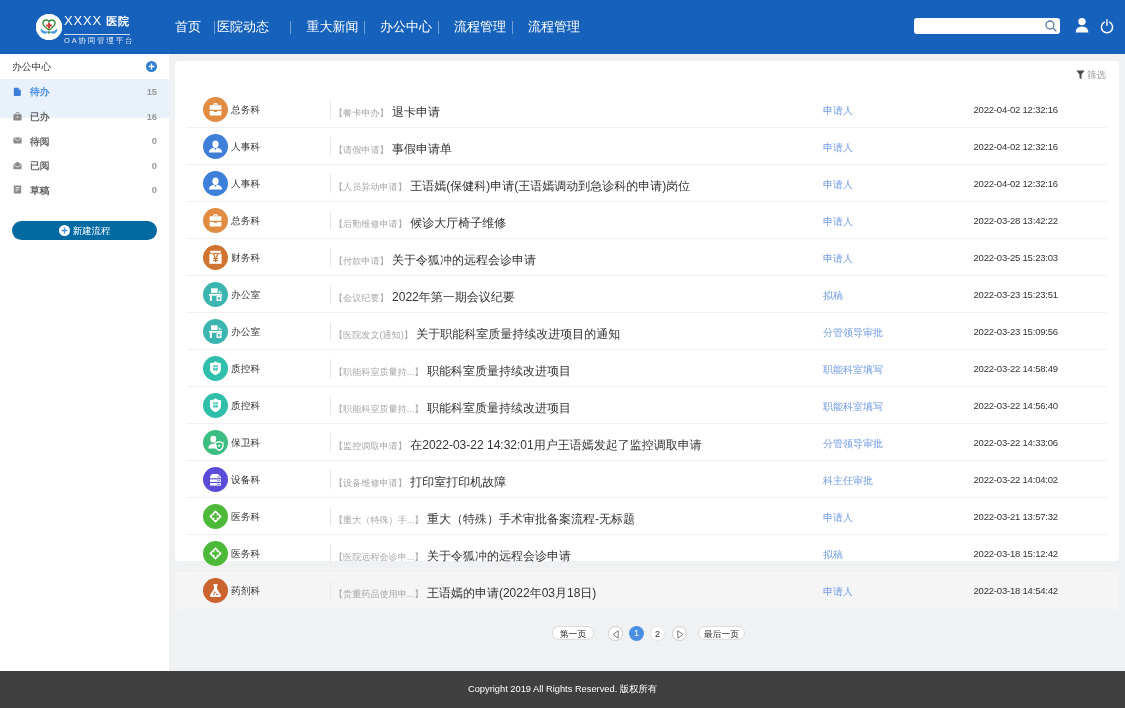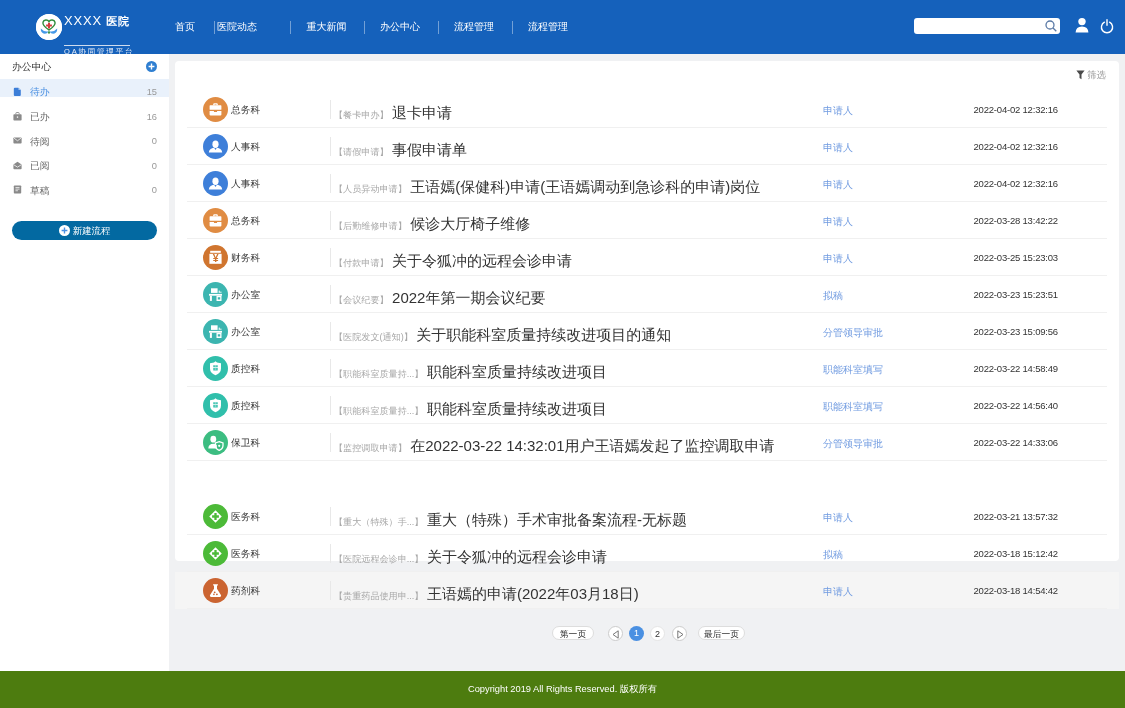--- a/index.html
+++ b/index.html
@@ -1,50 +1,50 @@
 <!DOCTYPE html>
 <html><head>
 <meta charset="utf-8">
 <style>
 * { margin:0; padding:0; box-sizing:border-box; }
 html,body { width:1125px; height:708px; font-family:"Liberation Sans", sans-serif; background:#f0f1f3; overflow:hidden; }
 #header { position:absolute; left:0; top:0; width:1125px; height:54px; background:#1561bb; }
 #logo-circle { position:absolute; left:36px; top:14px; width:26px; height:26px; border-radius:50%; background:#fff; }
 #logo-text { position:absolute; left:64px; top:13px; width:66px; }
 #logo-title { color:#fff; font-size:13px; letter-spacing:0.8px; white-space:nowrap; }
-#logo-sub { color:#e9eff9; font-size:7.5px; letter-spacing:1.8px; white-space:nowrap; border-top:1px solid #cfdcee; padding-top:1px; margin-top:16px; }
-.nav { position:absolute; top:0; height:40px; line-height:54px; color:#fff; font-size:10px; }
+#logo-sub { color:#e9eff9; font-size:7.5px; letter-spacing:1.8px; white-space:nowrap; border-top:1px solid #cfdcee; padding-top:1px; margin-top:5px; }
+.nav { position:absolute; top:0; height:40px; line-height:54px; color:#fff; font-size:13px; }
 .navsep { position:absolute; top:20.5px; width:1px; height:13px; background:rgba(255,255,255,0.4); }
 #searchbox { position:absolute; left:914px; top:18px; width:146px; height:16px; background:#fff; border-radius:3px; }
 #searchicon { position:absolute; left:1044px; top:18.5px; }
 #usericon { position:absolute; left:1075px; top:17px; }
 #powericon { position:absolute; left:1100px; top:18.5px; }
 #sidebar { position:absolute; left:0; top:54px; width:169px; height:617px; background:#fff; }
 #sb-title { position:absolute; left:12px; top:7px; font-size:9.8px; color:#333; }
 #sb-plus { position:absolute; left:146px; top:7px; }
-.sbrow { position:absolute; left:0; width:169px; height:18px; }
+.sbrow { position:absolute; left:0; width:169px; height:39px;font-weight:bold; }
 .sbrow .txt { position:absolute; left:30px; top:7px; font-size:9.8px; color:#666; }
 .sbrow .cnt { position:absolute; right:12px; top:7.5px; font-size:9.3px; color:#999; }
 .sbrow .ico { position:absolute; left:12.5px; top:7.5px; transform:scale(0.82); transform-origin:0 0; }
 #sb-active { background:#e9f1fb; }
 #sb-active .txt { color:#4a90e2; }
 #newbtn { position:absolute; left:12px; top:167px; width:145px; height:19px; background:#0369a1; border-radius:10px; color:#fff; font-size:9.4px; text-align:center; line-height:19px; }
 #card { position:absolute; left:175px; top:61px; width:944px; height:500px; background:#fff; border-radius:4px; }
 #filter { position:absolute; right:13px; top:8px; font-size:9.5px; color:#999; }
 .row { position:absolute; left:0; width:944px; height:37px; }
 .row::after { content:""; position:absolute; left:12px; right:12px; bottom:0; height:1px; background:#f0f0f0; }
 .row .cir { position:absolute; left:28px; top:6px; width:25px; height:25px; border-radius:50%; }
 .row .dept { position:absolute; left:56px; top:12.5px; font-size:9.7px; color:#333; }
 .row .vline { position:absolute; left:155px; top:9px; width:1px; height:19px; background:#e8e8e8; }
 .row .tag { position:absolute; left:159px; top:12.5px; font-size:9.1px; color:#a8a8a8; white-space:nowrap; }
-.row .tag b { color:#333; font-weight:500; font-size:15px; margin-left:3.5px; }
+.row .tag b { color:#333; font-weight:500; font-size:12px; margin-left:3.5px; }
 .row .st { position:absolute; left:648px; top:13px; width:160px; text-align:left; font-size:10px; color:#6f9ae0; }
 .row .tm { position:absolute; left:798.5px; top:12.5px; font-size:9.5px; letter-spacing:-0.2px; color:#333; }
 #pager { position:absolute; left:0; top:563px; width:944px; height:40px; }
-#footer { position:absolute; left:0; top:671px; width:1125px; height:37px; background:#4d7c0f; color:#fff; font-size:9.3px; text-align:center; line-height:37px; }
+#footer { position:absolute; left:0; top:671px; width:1125px; height:37px; background:#404040; color:#fff; font-size:9.3px; text-align:center; line-height:37px; }
 .pagepill { display:inline-block; height:14px; line-height:14px; border:1px solid #ddd; border-radius:8px; background:#fff; font-size:8.8px; color:#333; }
 .pagecir { display:inline-block; width:15px; height:15px; line-height:15px; border-radius:50%; font-size:9px; text-align:center; }
 </style>
 </head>
 <body>
 <div id="header">
   <div id="logo-circle"></div>
   <div id="logo-text">
     <div id="logo-title">XXXX <span style="font-size:11px;font-weight:bold;">医院</span></div>
     <div id="logo-sub">OA协同管理平台</div>
@@ -280,20 +280,34 @@
           <path d="M5.3 18.4 q0.3-4.6 5-4.6 q2.3 0 3.5 1.1 v3.5 z" fill="#fff"></path>
           <path d="M16.2 11.6 l3.8 1.3 v2.6 q0 3.2-3.8 4.8 q-3.8-1.6-3.8-4.8 v-2.6 z" fill="none" stroke="#fff" stroke-width="1.3"></path>
           <circle cx="16.2" cy="15.8" r="1.1" fill="#fff"></circle>
         </svg></span>
     <span class="dept">保卫科</span>
     <span class="vline"></span>
     <span class="tag">【监控调取申请】<b>在2022-03-22 14:32:01用户王语嫣发起了监控调取申请</b></span>
     <span class="st">分管领导审批</span>
     <span class="tm">2022-03-22 14:33:06</span>
   </div>
+  <div class="row" style="top:400px;">
+    <span class="cir"><svg width="25" height="25">
+          <circle cx="12.5" cy="12.5" r="12.5" fill="#5a4bd8"></circle>
+          <path d="M7 11.2 v-2 l2-2.2 h6 l3 3 v1.2 z" fill="#fff"></path>
+          <rect x="7" y="12.4" width="11" height="2.5" fill="#fff"></rect>
+          <rect x="7" y="16.1" width="11" height="2.5" fill="#fff"></rect>
+          <path d="M14.5 10 h2.6 M14.5 13.6 h2.6 M14.5 17.3 h2.6" stroke="#5a4bd8" stroke-width="0.8"></path>
+        </svg></span>
+    <span class="dept">设备科</span>
+    <span class="vline"></span>
+    <span class="tag">【设备维修申请】<b>打印室打印机故障</b></span>
+    <span class="st">科主任审批</span>
+    <span class="tm">2022-03-22 14:04:02</span>
+  </div>
   <div class="row" style="top:437px;">
     <span class="cir"><svg width="25" height="25">
           <circle cx="12.5" cy="12.5" r="12.5" fill="#4cba38"></circle>
           <rect x="8.1" y="8.1" width="8.8" height="8.8" fill="#fff" transform="rotate(45 12.5 12.5)"></rect>
           <path d="M11.35 9.1 h2.3 v2.25 h2.25 v2.3 h-2.25 v2.25 h-2.3 v-2.25 h-2.25 v-2.3 h2.25 z" fill="#4cba38"></path>
         </svg></span>
     <span class="dept">医务科</span>
     <span class="vline"></span>
     <span class="tag">【重大（特殊）手...】<b>重大（特殊）手术审批备案流程-无标题</b></span>
     <span class="st">申请人</span>

